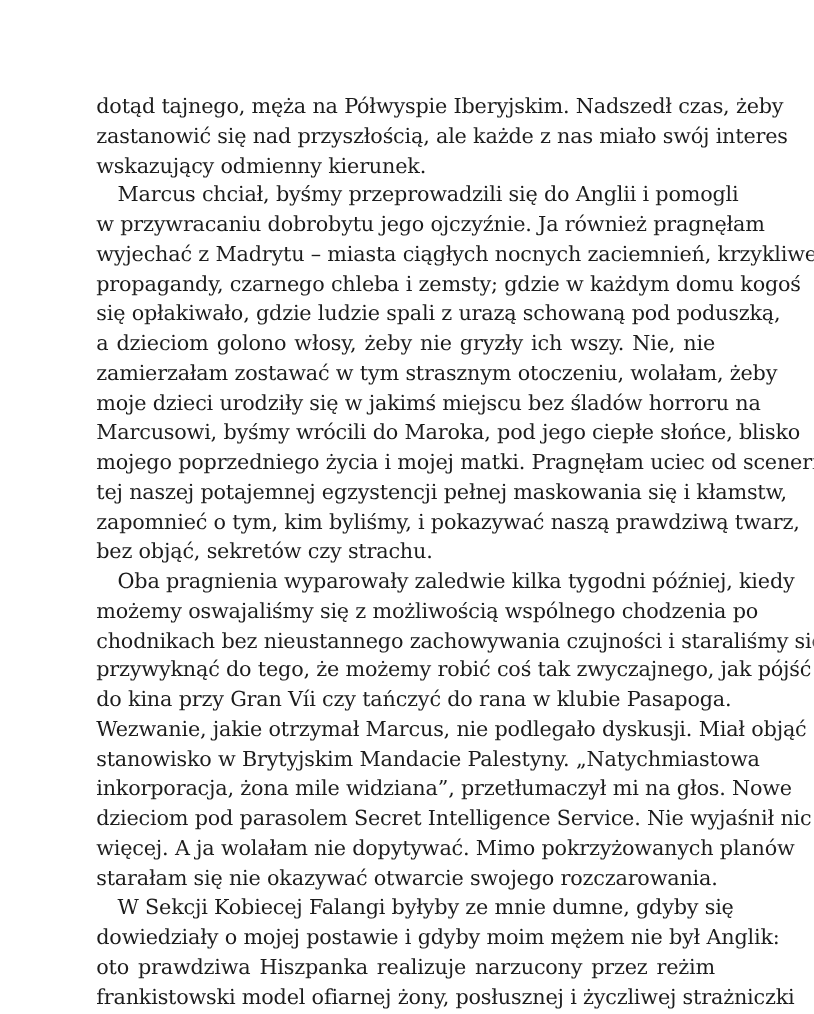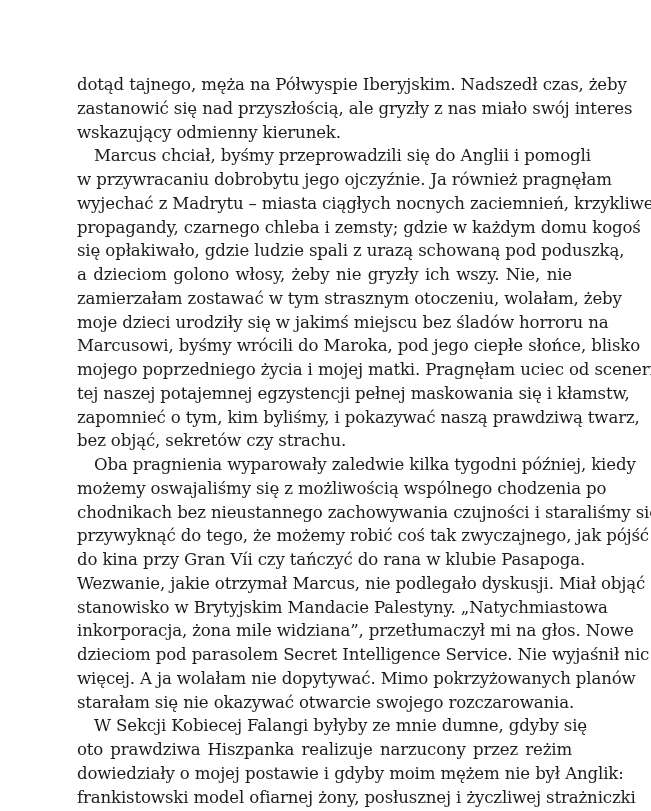--- a/index.html
+++ b/index.html
@@ -38,21 +38,21 @@
   .line.indent {
     padding-left: 17px;
   }
 </style>
 </head>
 <body>
 
 <div class="page">
   <div class="paragraph">
     <span class="line">dotąd tajnego, męża na Półwyspie Iberyjskim. Nadszedł czas, żeby</span>
-    <span class="line">zastanowić się nad przyszłością, ale gryzły z nas miało swój interes</span>
+    <span class="line">zastanowić się nad przyszłością, ale każde z nas miało swój interes</span>
     <span class="line last">wskazujący odmienny kierunek.</span>
   </div>
 
   <div class="paragraph">
     <span class="line indent">Marcus chciał, byśmy przeprowadzili się do Anglii i pomogli</span>
     <span class="line">w przywracaniu dobrobytu jego ojczyźnie. Ja również pragnęłam</span>
     <span class="line">wyjechać z Madrytu – miasta ciągłych nocnych zaciemnień, krzykliwej</span>
     <span class="line">propagandy, czarnego chleba i zemsty; gdzie w każdym domu kogoś</span>
     <span class="line">się opłakiwało, gdzie ludzie spali z urazą schowaną pod poduszką,</span>
     <span class="line">a dzieciom golono włosy, żeby nie gryzły ich wszy. Nie, nie</span>
@@ -74,18 +74,18 @@
     <span class="line">Wezwanie, jakie otrzymał Marcus, nie podlegało dyskusji. Miał objąć</span>
     <span class="line">stanowisko w Brytyjskim Mandacie Palestyny. „Natychmiastowa</span>
     <span class="line">inkorporacja, żona mile widziana”, przetłumaczył mi na głos. Nowe</span>
     <span class="line">dzieciom pod parasolem Secret Intelligence Service. Nie wyjaśnił nic</span>
     <span class="line">więcej. A ja wolałam nie dopytywać. Mimo pokrzyżowanych planów</span>
     <span class="line last">starałam się nie okazywać otwarcie swojego rozczarowania.</span>
   </div>
 
   <div class="paragraph">
     <span class="line indent">W Sekcji Kobiecej Falangi byłyby ze mnie dumne, gdyby się</span>
+    <span class="line">dowiedziały o mojej postawie i gdyby moim mężem nie był Anglik:</span>
     <span class="line">oto prawdziwa Hiszpanka realizuje narzucony przez reżim</span>
-    <span class="line">dowiedziały o mojej postawie i gdyby moim mężem nie był Anglik:</span>
     <span class="line">frankistowski model ofiarnej żony, posłusznej i życzliwej strażniczki</span>
 
   </div>
 </div>
 
 </body></html>

